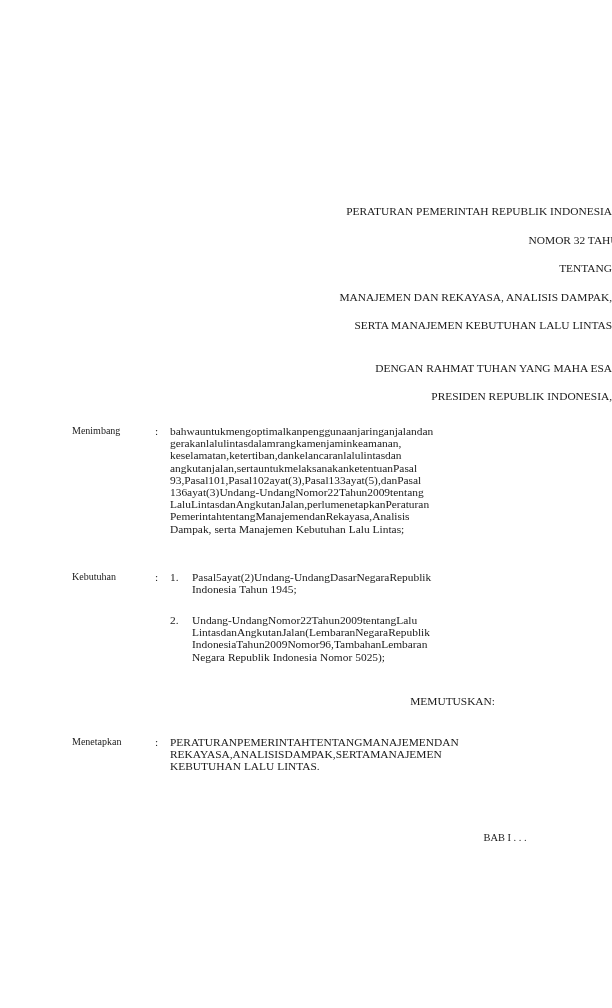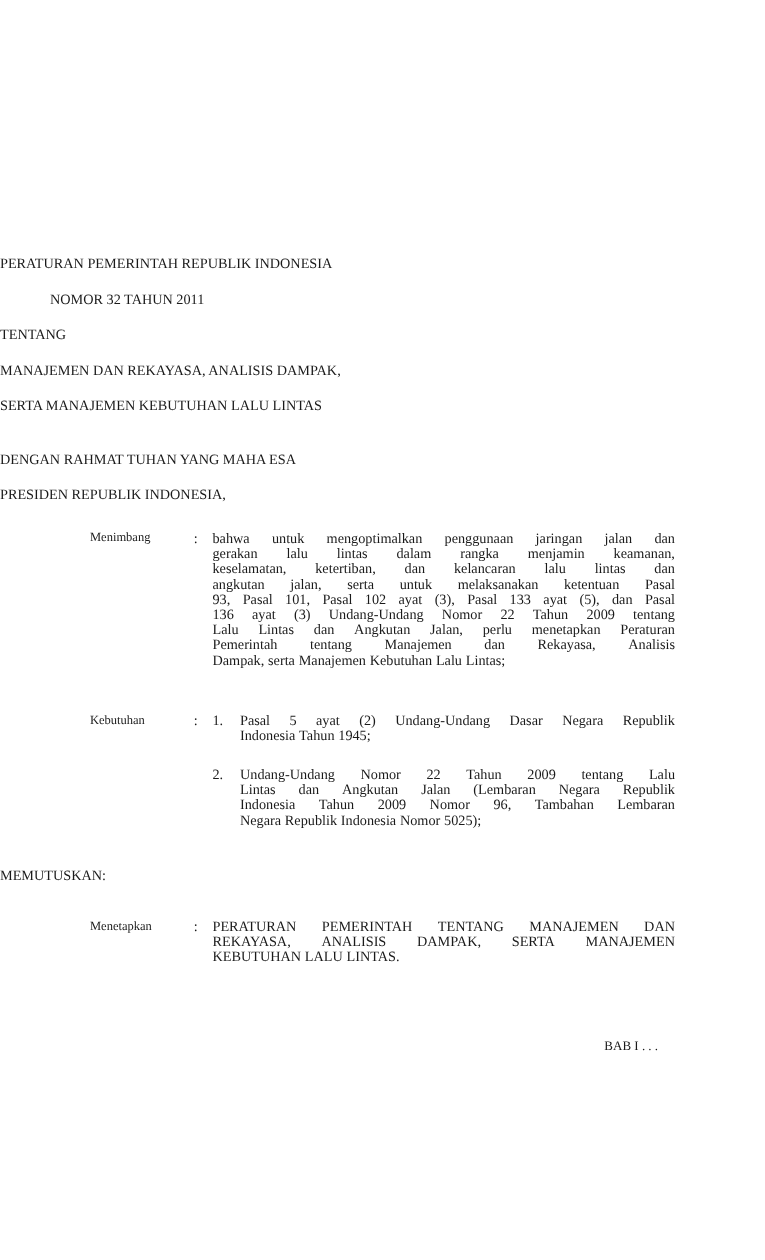--- a/index.html
+++ b/index.html
@@ -3,21 +3,21 @@
   <meta charset="utf-8">
   <style>
     html, body { margin: 0; padding: 0; background: #ffffff; }
     body {
       width: 612px; height: 1008px; position: relative; overflow: hidden;
       font-family: "DejaVu Serif", "Liberation Serif", serif;
       color: #1a1a1a;
     }
     .page { position: absolute; left: 0; top: 0; width: 612px; height: 1008px; }
     .center-line {
-      position: absolute; left: 0; width: 612px; text-align: left;
+      position: absolute; left: 0; width: 612px; text-align: right;
       font-size: 10.6px; letter-spacing: -0.25px; white-space: nowrap;
       font-family: "Liberation Serif", "DejaVu Serif", serif;
       font-size: 11.4px; letter-spacing: 0;
     }
     .label {
       position: absolute; left: 72px; font-size: 10px; white-space: nowrap;
       font-family: Liberation Serif, serif;
     }
     .colon {
       position: absolute; left: 155px; font-size: 11.4px;
@@ -34,21 +34,21 @@
       position: absolute; left: 170px; font-size: 11.4px;
       font-family: "Liberation Serif", "DejaVu Serif", serif;
     }
     .item-text {
       position: absolute; left: 192px; width: 348px;
       font-family: "Liberation Serif", "DejaVu Serif", serif;
       font-size: 11.4px; line-height: 12.2px;
     }
     .item-text .ln { display: block; text-align: justify; text-align-last: justify; height: 12.2px; white-space: nowrap; }
     .item-text .ln.last { text-align-last: left; }
-    .flex-line { display: flex !important; justify-content: space-between; }
+    .flex-line { display: flex !important; justify-content: flex-start; }
     .flex-line.last { justify-content: flex-start; gap: 3px; }
     .footer {
       position: absolute; left: 470px; width: 70px; text-align: center;
       font-family: "Liberation Serif", "DejaVu Serif", serif;
       font-size: 10.4px; white-space: nowrap;
     }
   </style>
 </head>
 <body>
 

